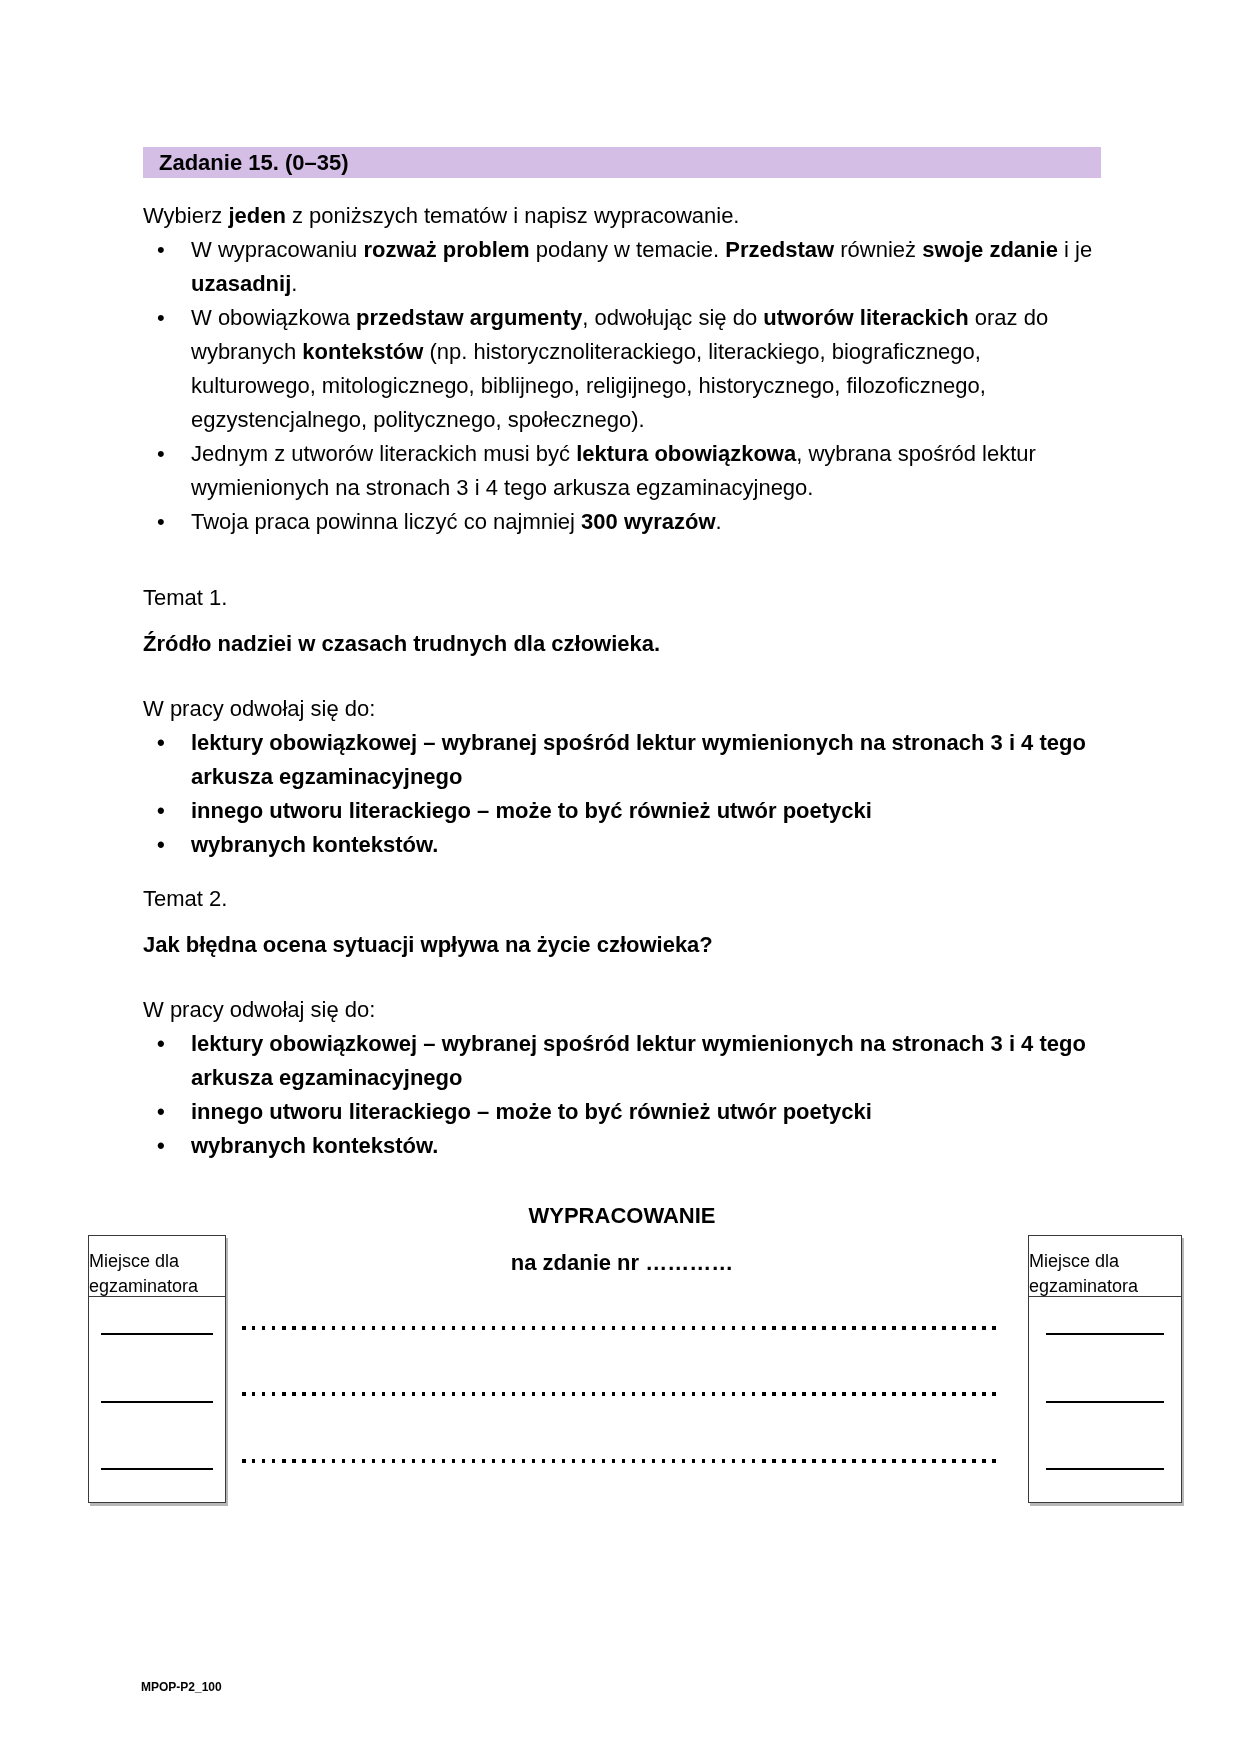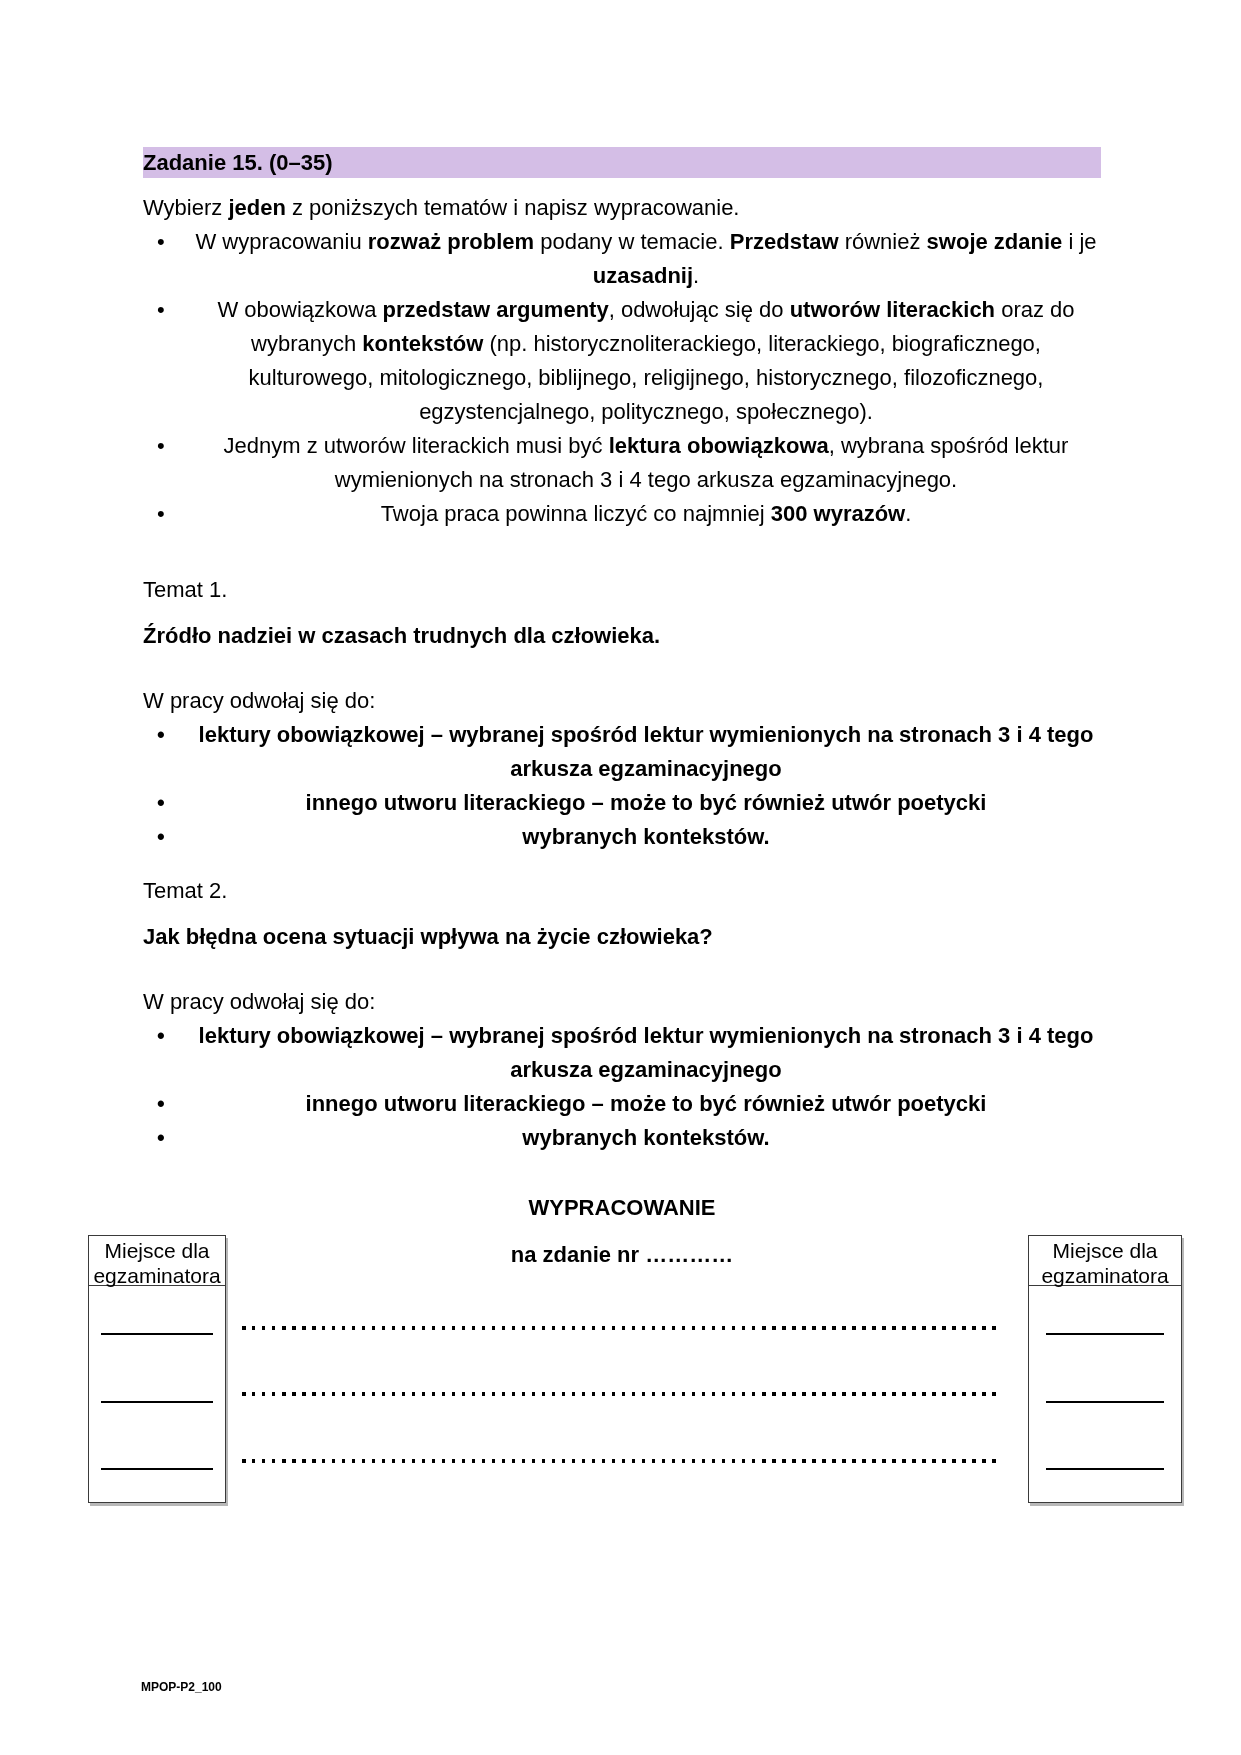--- a/index.html
+++ b/index.html
@@ -12,26 +12,26 @@
     font-family:"Liberation Sans",sans-serif;
     font-size:22px;
     line-height:34px;
     overflow:hidden;
   }
   .content{position:absolute;left:143px;top:147px;width:958px;}
   .task-header{
     background:var(--hl,#d4bee6);
     font-weight:bold;
     height:31px;line-height:31px;
-    padding-left:0;
-    margin-bottom:13px;
+    padding-left:16px;
+    margin-bottom:21px;
   }
   .para{margin:0;}
   ul{margin:0;padding:0;list-style:none;}
-  li{position:relative;padding-left:48px;text-align:center;}
+  li{position:relative;padding-left:48px;}
   li::before{content:"\2022";position:absolute;left:14px;top:0;}
   .topic-bullets li{font-weight:bold;}
   .topic-bullets li::before{font-weight:bold;}
   .topic-label{margin-top:42px;}
   .topic-title{font-weight:bold;margin-top:12px;}
   .refer-heading{font-weight:normal;margin-top:31px;}
   .topic-2 .topic-label{margin-top:20px;}
   .essay-heading{font-weight:bold;text-align:center;margin-top:36px;}
   .essay-topic-line{font-weight:bold;text-align:center;margin-top:13px;}
 
@@ -39,24 +39,24 @@
     position:absolute;top:1235px;height:268px;
     background:#fff;
     border:1px solid #3a3a3a;
     box-shadow:2px 3px 0 #b8b8b8;
     box-sizing:border-box;
   }
   .exbox-left{left:88px;width:138px;}
   .exbox-right{left:1028px;width:154px;}
   .exbox-header{
     border-bottom:1px solid #3a3a3a;
-    text-align:center;
-    font-size:21px;line-height:25px;
+    font-size:18px;line-height:25px;
     padding-top:2px;height:50px;
     box-sizing:border-box;
+    margin-top:11px;
   }
   .score-line{
     position:absolute;left:50%;transform:translateX(-50%);
     width:112px;height:0;
     border-bottom:2.5px solid #000;
   }
   .exbox-right .score-line{width:118px;}
   .score-1{top:97px;}
   .score-2{top:165px;}
   .score-3{top:232px;}

